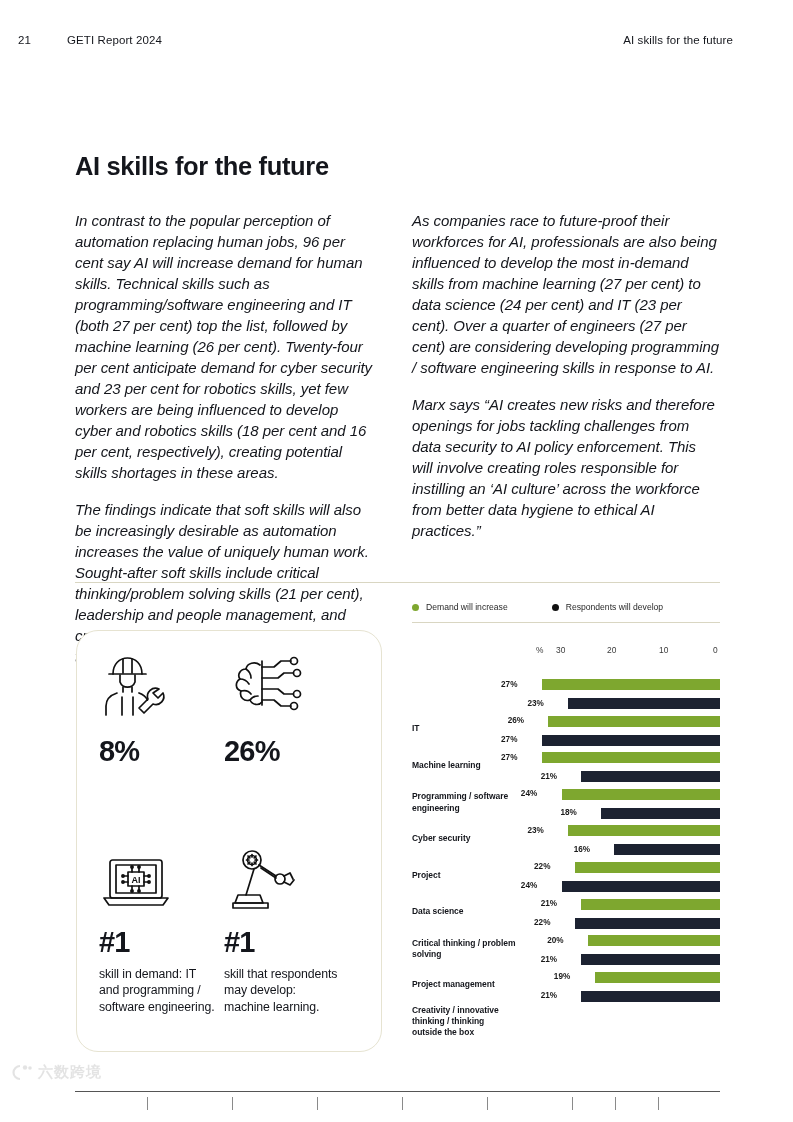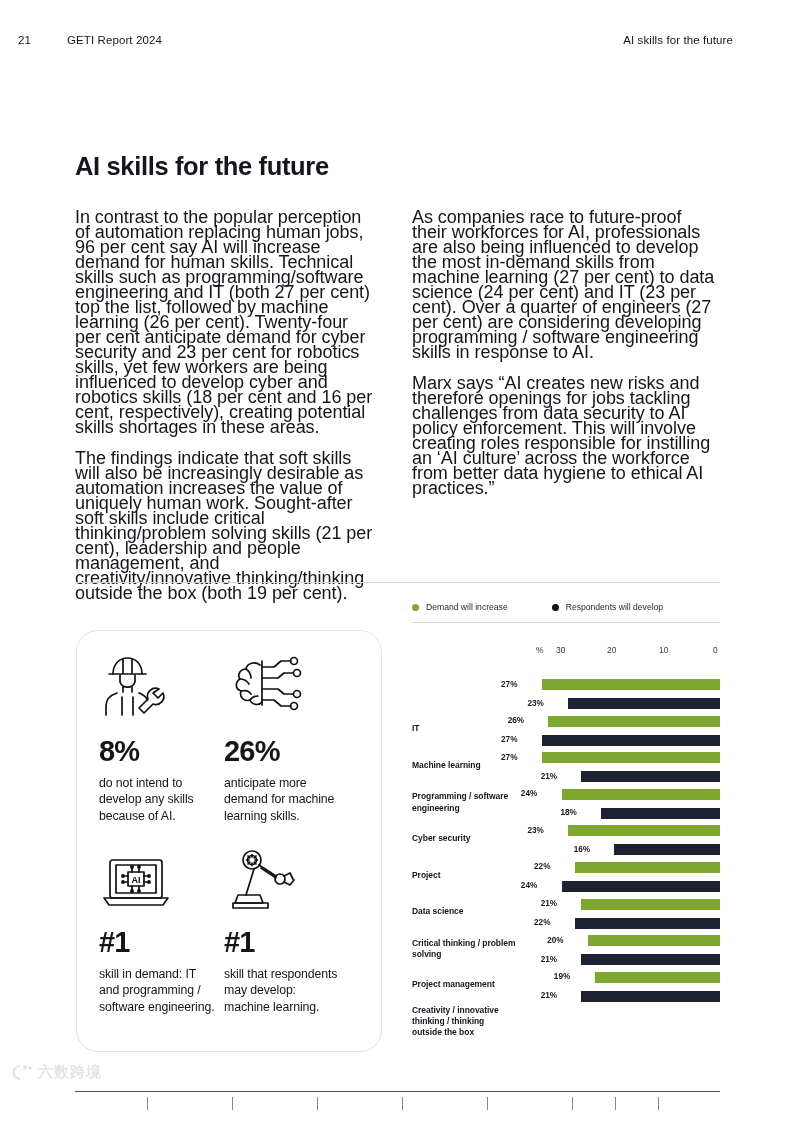--- a/index.html
+++ b/index.html
@@ -26,22 +26,22 @@
   .title {
     position: absolute; left: 75px; top: 152px;
     font-size: 25.5px; font-weight: bold; letter-spacing: -0.35px;
   }
 
   
   .col { position: absolute; top: 210px; width: 300px; }
   .col-left  { left: 75px; }
   .col-right { left: 412px; width: 308px; }
   .col p {
-    font-size: 18px; line-height: 15px;
-    letter-spacing: -0.05px; margin-bottom: 16px;
+    font-size: 15px; line-height: 21px;
+    letter-spacing: -0.05px; margin-bottom: 16px; font-style: italic;
   }
   .col p:last-child { margin-bottom: 0; }
 
   
   .sec-head {
     position: absolute; left: 75px; top: 560px; width: 645px;
     font-size: 10.2px; font-weight: bold; letter-spacing: 0.18px;
   }
   .sec-rule {
     position: absolute; left: 75px; top: 582px; width: 645px;
@@ -192,41 +192,39 @@
             <path d="M24 6v14M33 6v14"></path>
             <path d="M21 22v7a8 8 0 0 0 15 0v-7"></path>
             <path d="M24 34v5M33 34v5"></path>
             <path d="M18 40c-6 2-11 6-11 13v9"></path>
             <path d="M40 40c4 1.5 7 4 8.5 7"></path>
             <path d="M23 44v18M34 44v18"></path>
             <path d="M60 36a8 8 0 0 0-11 10L40 55l5 5 9-9a8 8 0 0 0 10-11l-5 5-5-5z"></path>
           </svg>
         </div>
         <div class="stat-num">8%</div>
-        <div class="stat-txt">do not intend to develop any skills because of AI.</div>
       </div>
 
       <div class="stat">
         <div class="stat-icon">
           <svg width="86" height="70" viewBox="0 0 86 70" fill="none" stroke="#111" stroke-width="1.7" stroke-linecap="round" stroke-linejoin="round">
             <path d="M36 12c-5-4-13-2-14 4-6 0-9 6-6 10-5 3-5 10 1 12-2 6 3 11 9 9 2 5 9 6 12 2"></path>
             <path d="M22 16c3 2 5 5 5 9M16 26c4 0 7 2 9 5M17 38c4-1 8 0 10 3M26 47c2-3 5-4 8-4"></path>
             <path d="M38 8v44"></path>
             <path d="M38 14h12l7-6h10"></path>
             <path d="M38 25h16l6-5h9"></path>
             <path d="M38 36h16l6 5h9"></path>
             <path d="M38 47h12l7 6h10"></path>
             <circle cx="70" cy="8" r="3.5"></circle>
             <circle cx="73" cy="20" r="3.5"></circle>
             <circle cx="73" cy="41" r="3.5"></circle>
             <circle cx="70" cy="53" r="3.5"></circle>
           </svg>
         </div>
         <div class="stat-num">26%</div>
-        <div class="stat-txt">anticipate more demand for machine learning skills.</div>
       </div>
 
       <div class="stat">
         <div class="stat-icon">
           <svg width="80" height="62" viewBox="0 0 80 62" fill="none" stroke="#111" stroke-width="1.7" stroke-linecap="round" stroke-linejoin="round">
             <rect x="11" y="8" width="52" height="38" rx="2.5"></rect>
             <rect x="17" y="13" width="40" height="28"></rect>
             <path d="M5 46h64l-5 7H10z"></path>
             <rect x="29" y="20" width="16" height="14"></rect>
             <text x="37" y="31" font-family="Liberation Sans, sans-serif" font-size="9" font-weight="bold" fill="#111" stroke="none" text-anchor="middle">AI</text>

